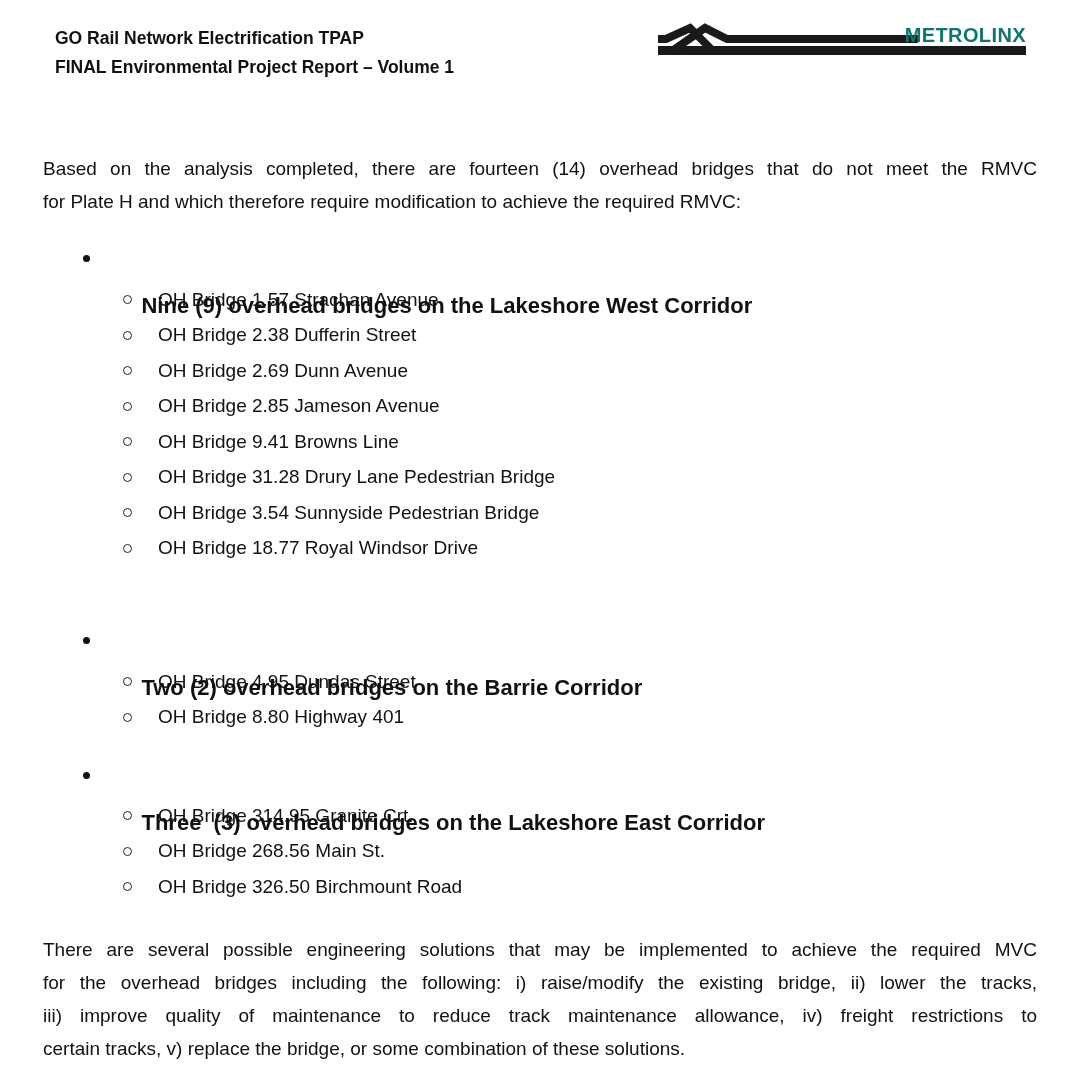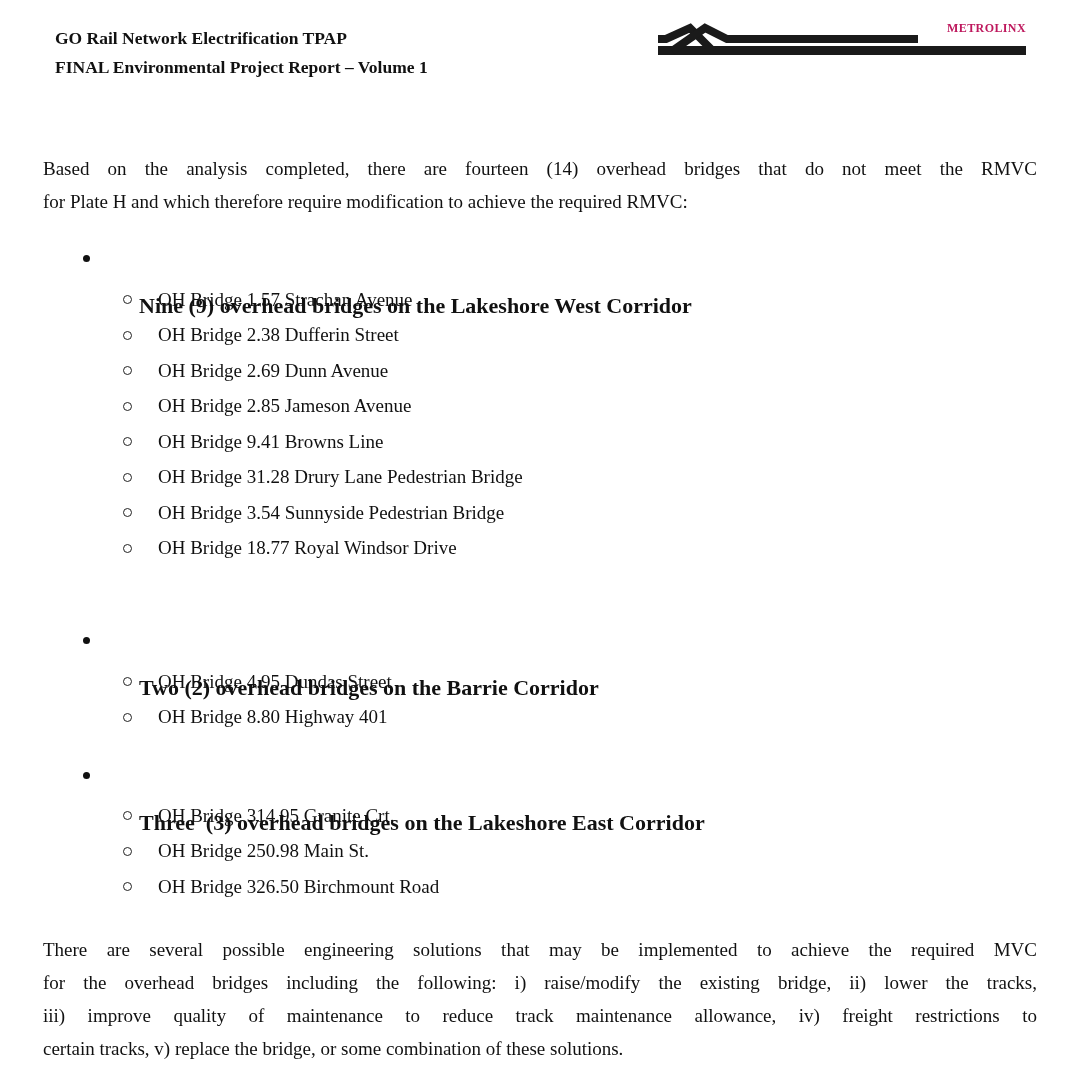--- a/index.html
+++ b/index.html
@@ -3,21 +3,21 @@
 <meta charset="utf-8">
 <style>
   html, body { margin: 0; padding: 0; background: #e8e8e8; }
   .page {
     position: relative;
     width: 1092px;
     height: 1080px;
     margin: 0 auto;
     background: #ffffff;
     color: #111111;
-    font-family: Liberation Serif, serif;
+    font-family: Liberation Sans, sans-serif;
     overflow: hidden;
   }
 
   
   .doc-header {
     position: absolute;
     left: 55px;
     top: 24px;
     font-size: 17.5px;
     font-weight: bold;
@@ -30,26 +30,26 @@
     position: absolute;
     left: 658px;
     top: 20px;
     width: 368px;
     height: 38px;
   }
   .logo svg { position: absolute; left: 0; top: 0; }
   .logo .brand {
     position: absolute;
     right: 0;
-    top: 0;
-    font-size: 12px;
+    top: 7px;
+    font-size: 20px;
     font-weight: bold;
     letter-spacing: 0.4px;
     line-height: 17px;
-    color: #be185d;
+    color: #0f766e;
     white-space: nowrap;
   }
 
   
   .para {
     position: absolute;
     left: 43px;
     width: 994px;
     font-size: 19px;
     line-height: 33px;
@@ -192,21 +192,21 @@
     <span class="disc"></span>
     <span>Three  (3) overhead bridges on the Lakeshore East Corridor</span>
   </div>
   <div class="sub-list" id="list3">
     <div class="sub-item">
         <span class="ring"></span>
         <span class="txt">OH Bridge 314.95 Granite Crt.</span>
       </div>
     <div class="sub-item">
         <span class="ring"></span>
-        <span class="txt">OH Bridge 250.98 Main St.</span>
+        <span class="txt">OH Bridge 268.56 Main St.</span>
       </div>
     <div class="sub-item">
         <span class="ring"></span>
         <span class="txt">OH Bridge 326.50 Birchmount Road</span>
       </div>
   </div>
 
   <div class="para" id="closing">
     <div class="jl">There are several possible engineering solutions that may be implemented to achieve the required MVC</div>
     <div class="jl">for the overhead bridges including the following:  i) raise/modify the existing bridge, ii) lower the tracks,</div>

